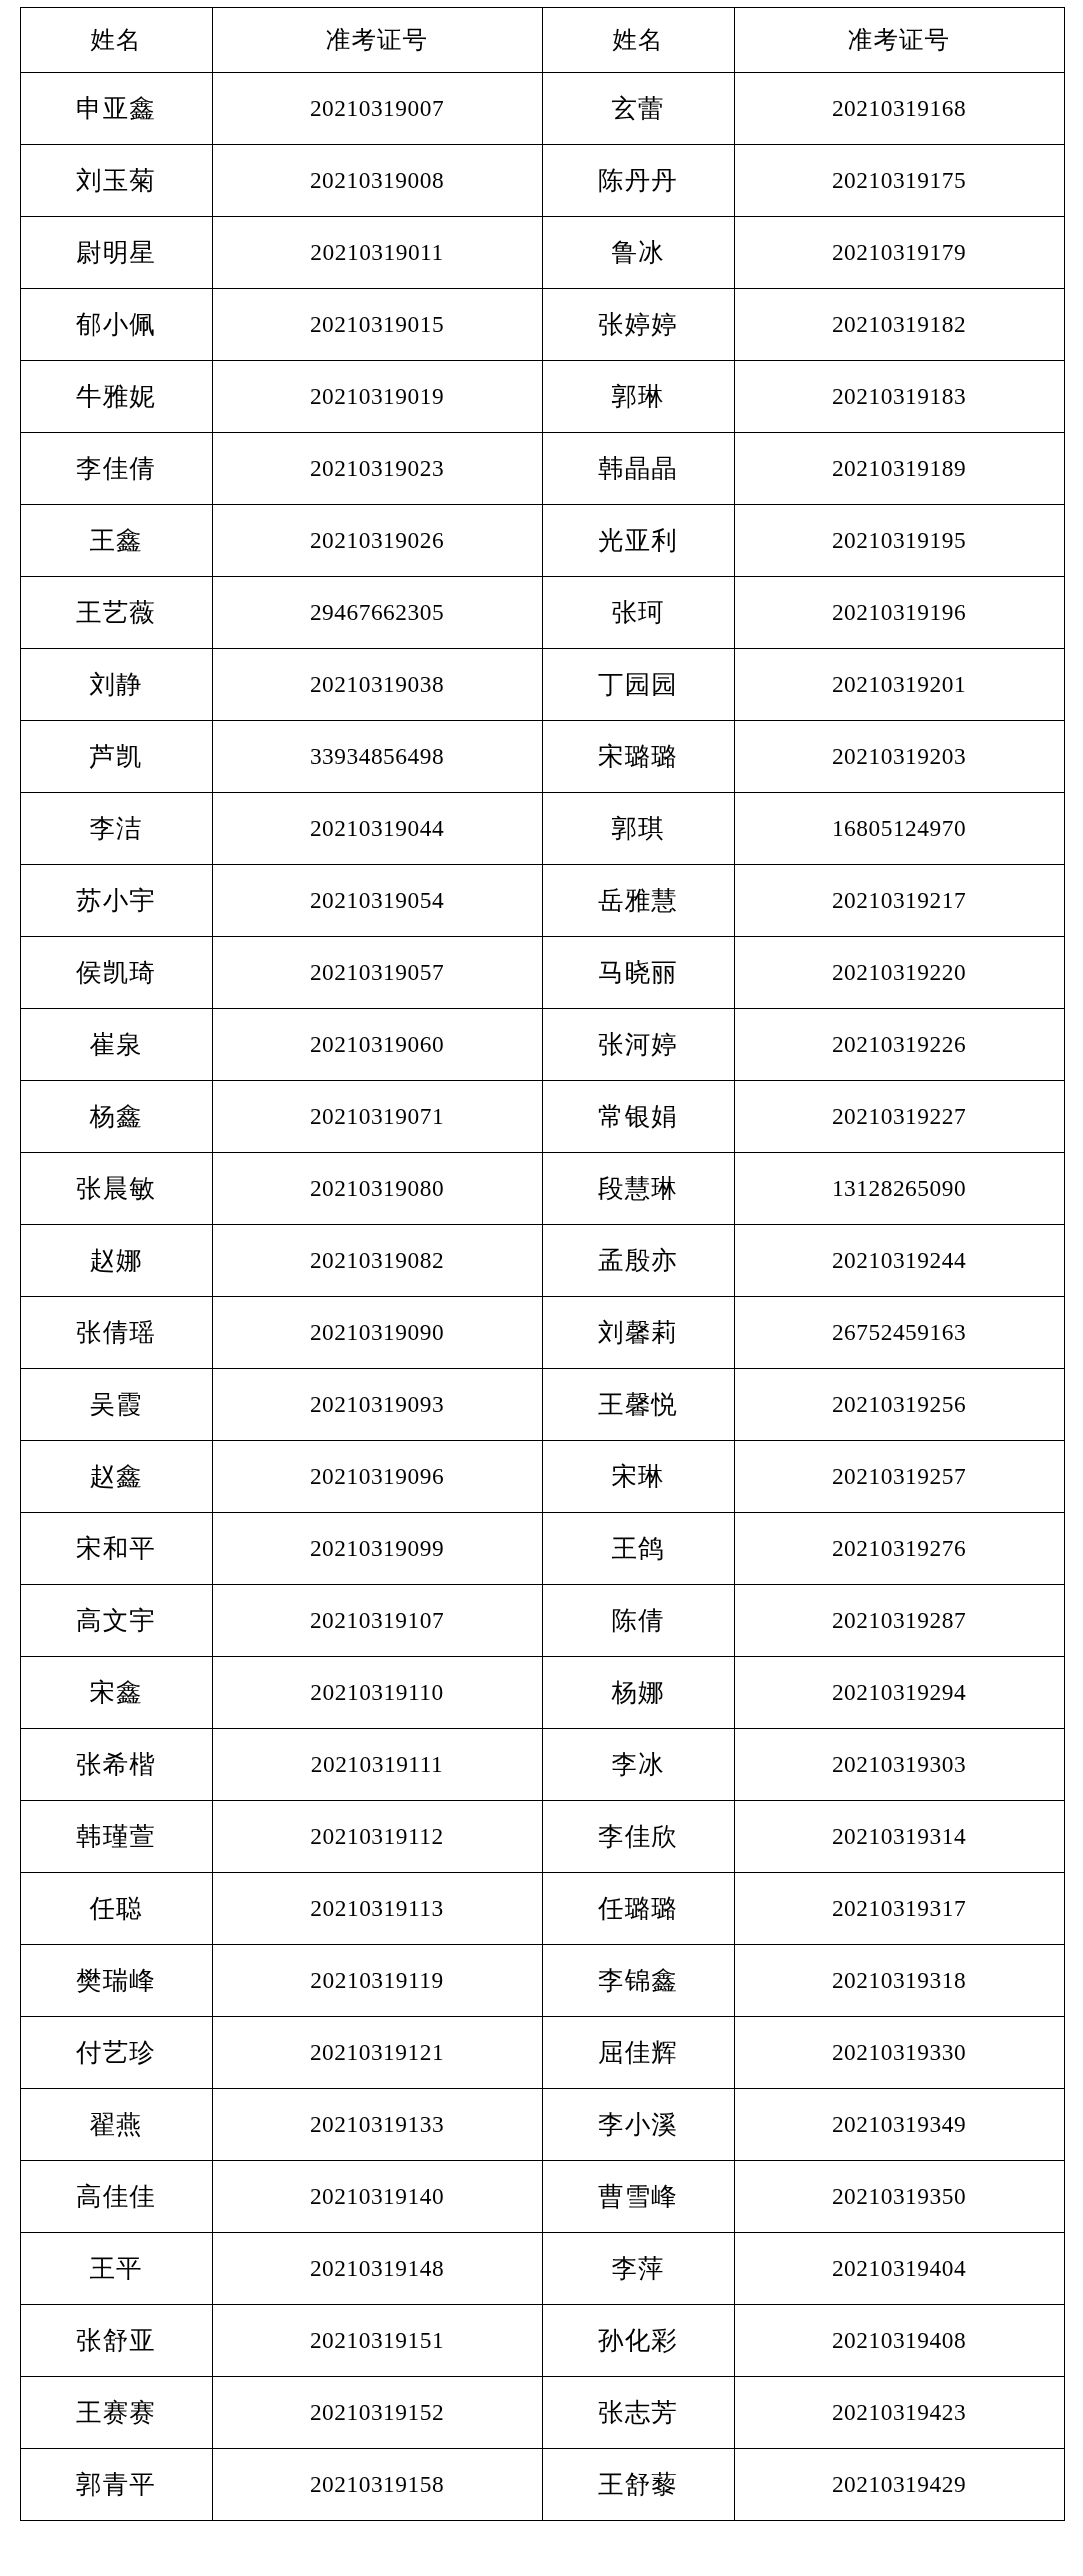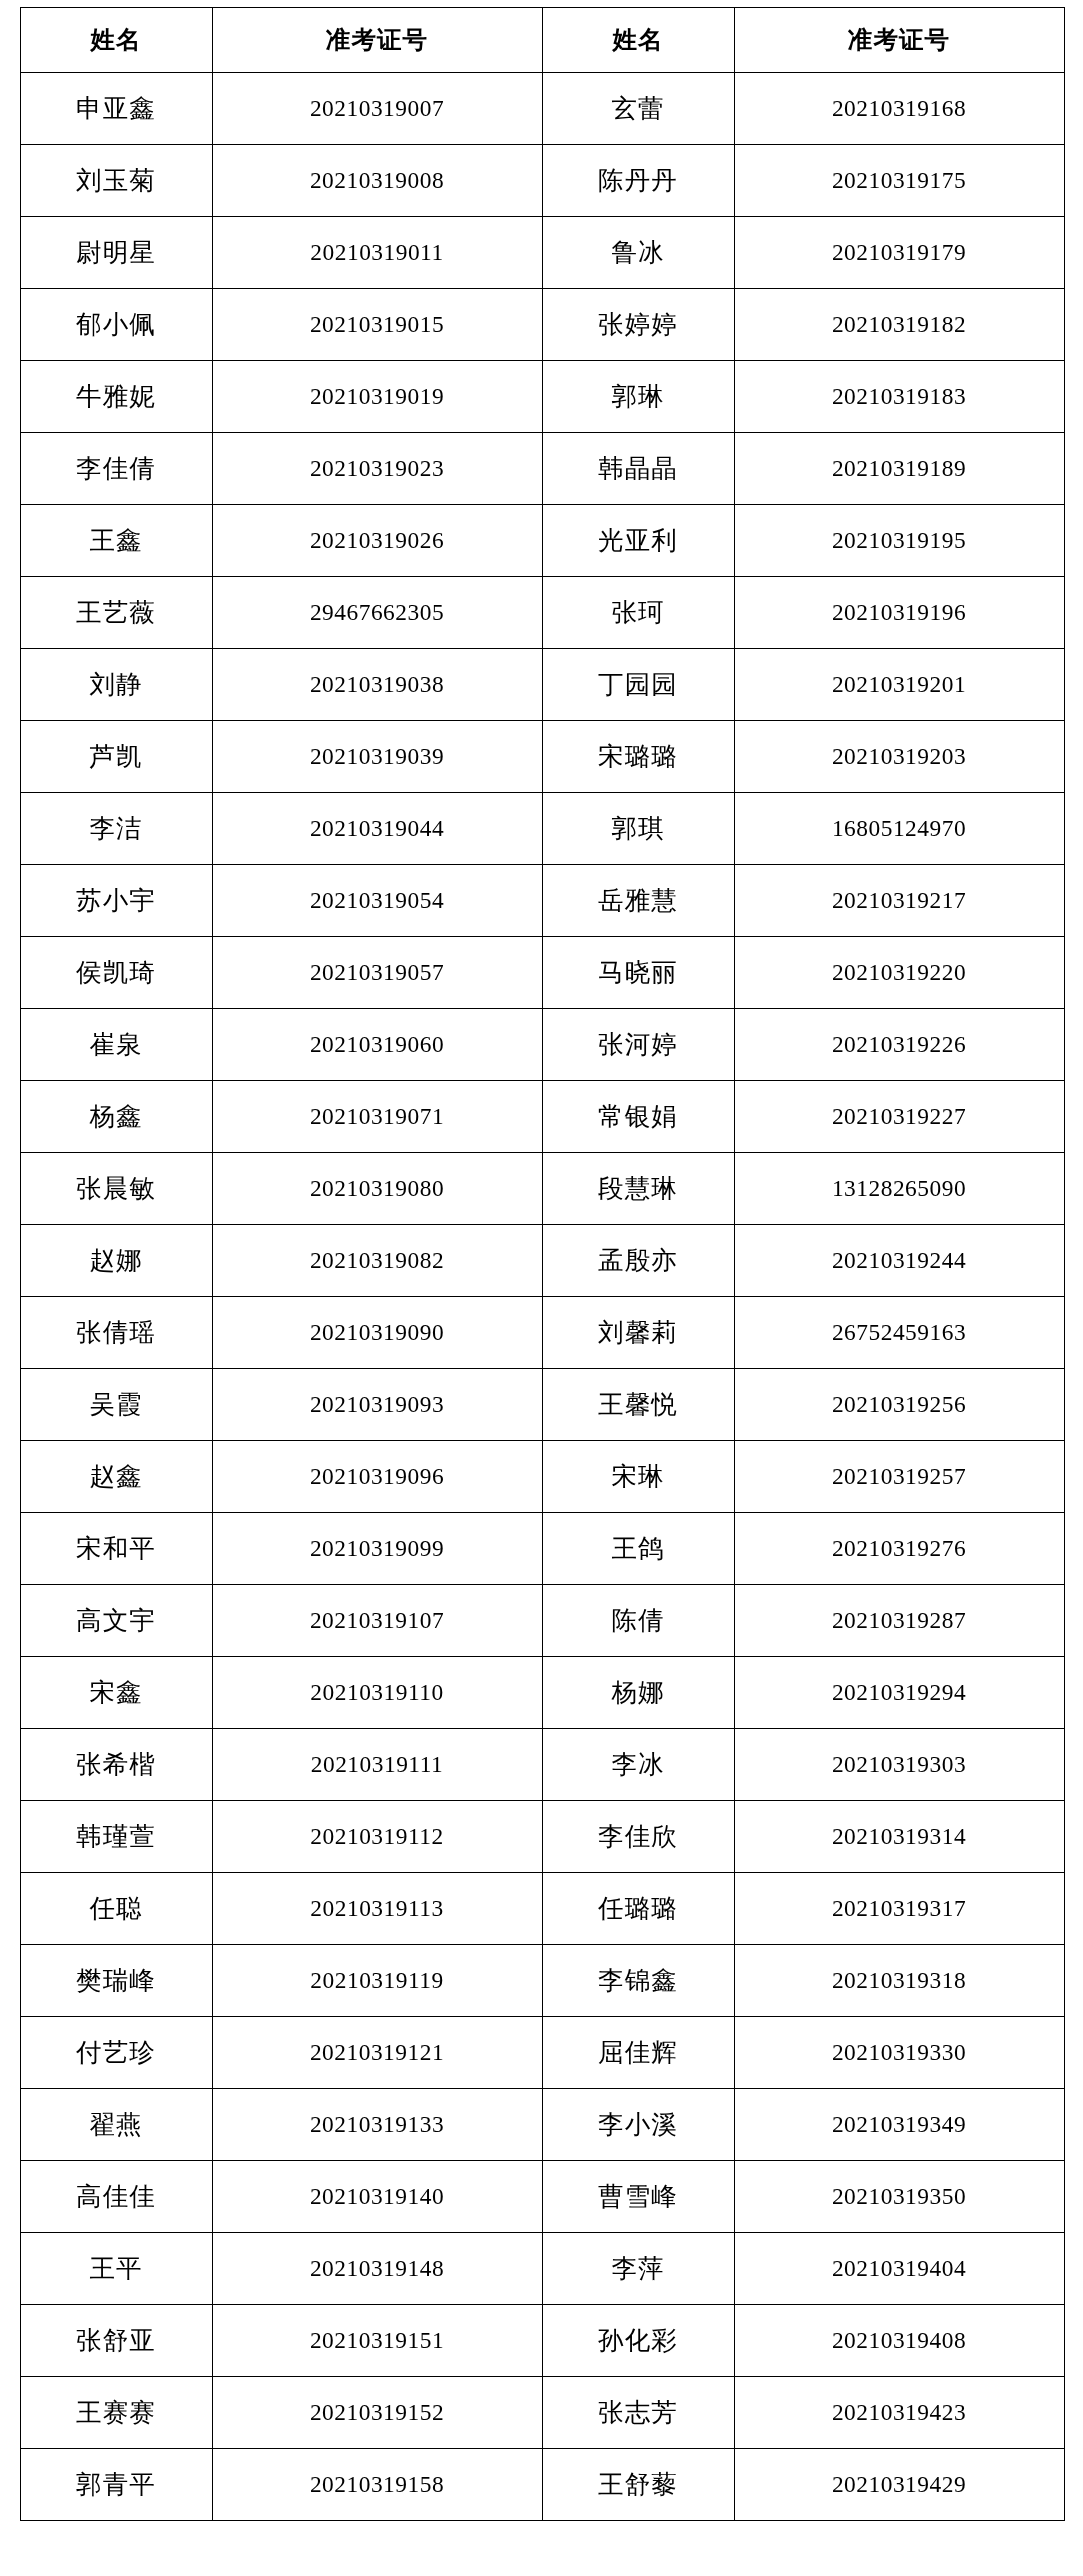--- a/index.html
+++ b/index.html
@@ -36,21 +36,21 @@
     line-height: 71px;
     font-weight: normal;
     color: #000000;
     overflow: hidden;
     white-space: nowrap;
   }
   table.roster thead th {
     height: 64px;
     line-height: 64px;
     font-size: 24.5px;
-    font-weight: bold;
+    font-weight: normal;
     letter-spacing: 1.1px;
   }
   table.roster td.name {
     font-size: 25.5px;
     letter-spacing: 1.1px;
   }
   table.roster td.id {
     font-size: 23.4px;
     font-family: "Liberation Serif", serif;
     letter-spacing: 0.5px;
@@ -125,21 +125,21 @@
           <td class="id">20210319196</td>
         </tr>
         <tr>
           <td class="name">刘静</td>
           <td class="id">20210319038</td>
           <td class="name">丁园园</td>
           <td class="id">20210319201</td>
         </tr>
         <tr>
           <td class="name">芦凯</td>
-          <td class="id">20210319039</td>
+          <td class="id">33934856498</td>
           <td class="name">宋璐璐</td>
           <td class="id">20210319203</td>
         </tr>
         <tr>
           <td class="name">李洁</td>
           <td class="id">20210319044</td>
           <td class="name">郭琪</td>
           <td class="id">16805124970</td>
         </tr>
         <tr>

